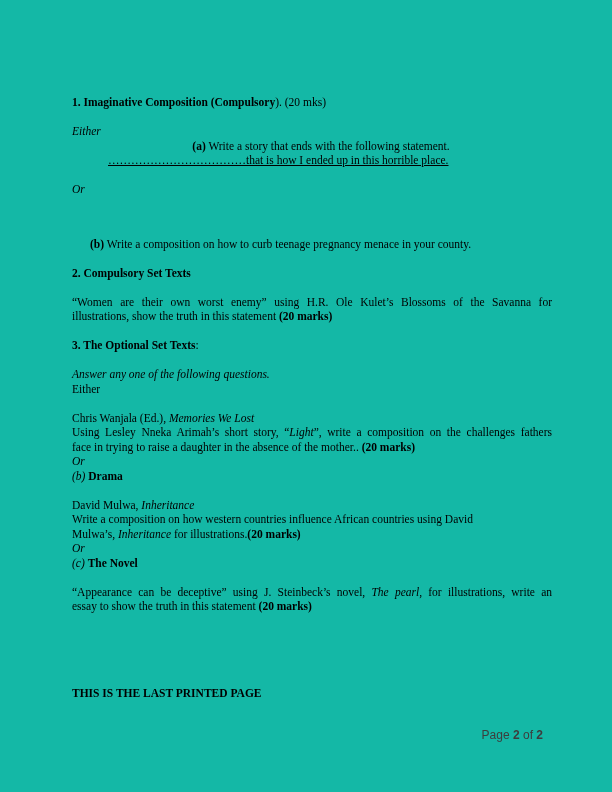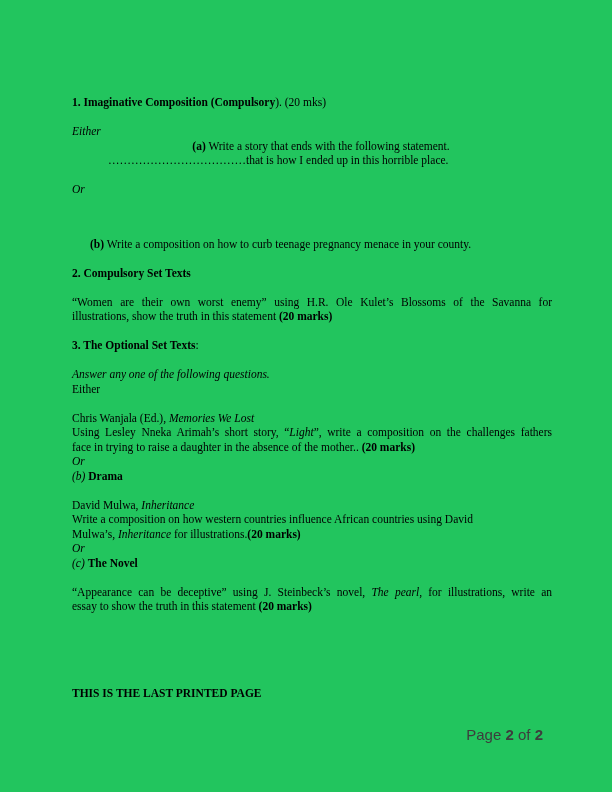--- a/index.html
+++ b/index.html
@@ -4,21 +4,21 @@
 <style>
   html, body {
     margin: 0;
     padding: 0;
     background: #ffffff;
   }
   .page {
     position: relative;
     width: 612px;
     height: 792px;
-    background: #22c55e;
+    background: #14b8a6;
     overflow: hidden;
     font-family: "Liberation Serif", "DejaVu Serif", serif;
     color: #000000;
   }
   .content {
     position: absolute;
     left: 72px;
     top: 95px;
     width: 480px;
     font-size: 11.5px;
@@ -34,36 +34,36 @@
   }
   .r { font-weight: normal; font-style: normal; }
   .b { font-weight: bold;   font-style: normal; }
   .i { font-weight: normal; font-style: italic; }
   .bi{ font-weight: normal;   font-style: italic; }
   .footer {
     position: absolute;
     top: 729px;
     right: 69px;
     font-family: "Liberation Sans", "DejaVu Sans", sans-serif;
-    font-size: 15px;
+    font-size: 12px;
     line-height: 12px;
     color: #3d3d3d;
     white-space: nowrap;
   }
 </style>
 </head>
 <body>
 
 <div class="page">
   <div class="content" id="doc-content">
       <div class="line"><span class="b">1. Imaginative Composition (Compulsory</span><span class="r">). (20 mks)</span></div>
       <div class="line">&nbsp;</div>
       <div class="line"><span class="i">Either</span></div>
       <div class="line" style="padding-left: 18px; text-align: center;"><span class="b">(a)</span><span class="r"> Write a story that ends with the following statement.</span></div>
-      <div class="line" style="padding-left: 36px;"><span class="r">………………………………that is how I ended up in this horrible place.</span></div>
+      <div class="line" style="padding-left: 36px; text-decoration: underline;"><span class="r">………………………………that is how I ended up in this horrible place.</span></div>
       <div class="line">&nbsp;</div>
       <div class="line"><span class="i">Or</span></div>
       <div class="line" style="padding-left: 18px; margin-top: 40px;"><span class="b">(b)</span><span class="r"> Write a composition on how to curb teenage pregnancy menace in your county.</span></div>
       <div class="line">&nbsp;</div>
       <div class="line"><span class="b">2. Compulsory Set Texts</span></div>
       <div class="line">&nbsp;</div>
       <div class="line justify"><span class="r">“Women are their own worst enemy” using H.R. Ole Kulet’s Blossoms of the Savanna for</span></div>
       <div class="line"><span class="r">illustrations, show the truth in this statement </span><span class="b">(20 marks)</span></div>
       <div class="line">&nbsp;</div>
       <div class="line"><span class="b">3. The Optional Set Texts</span><span class="r">:</span></div>

